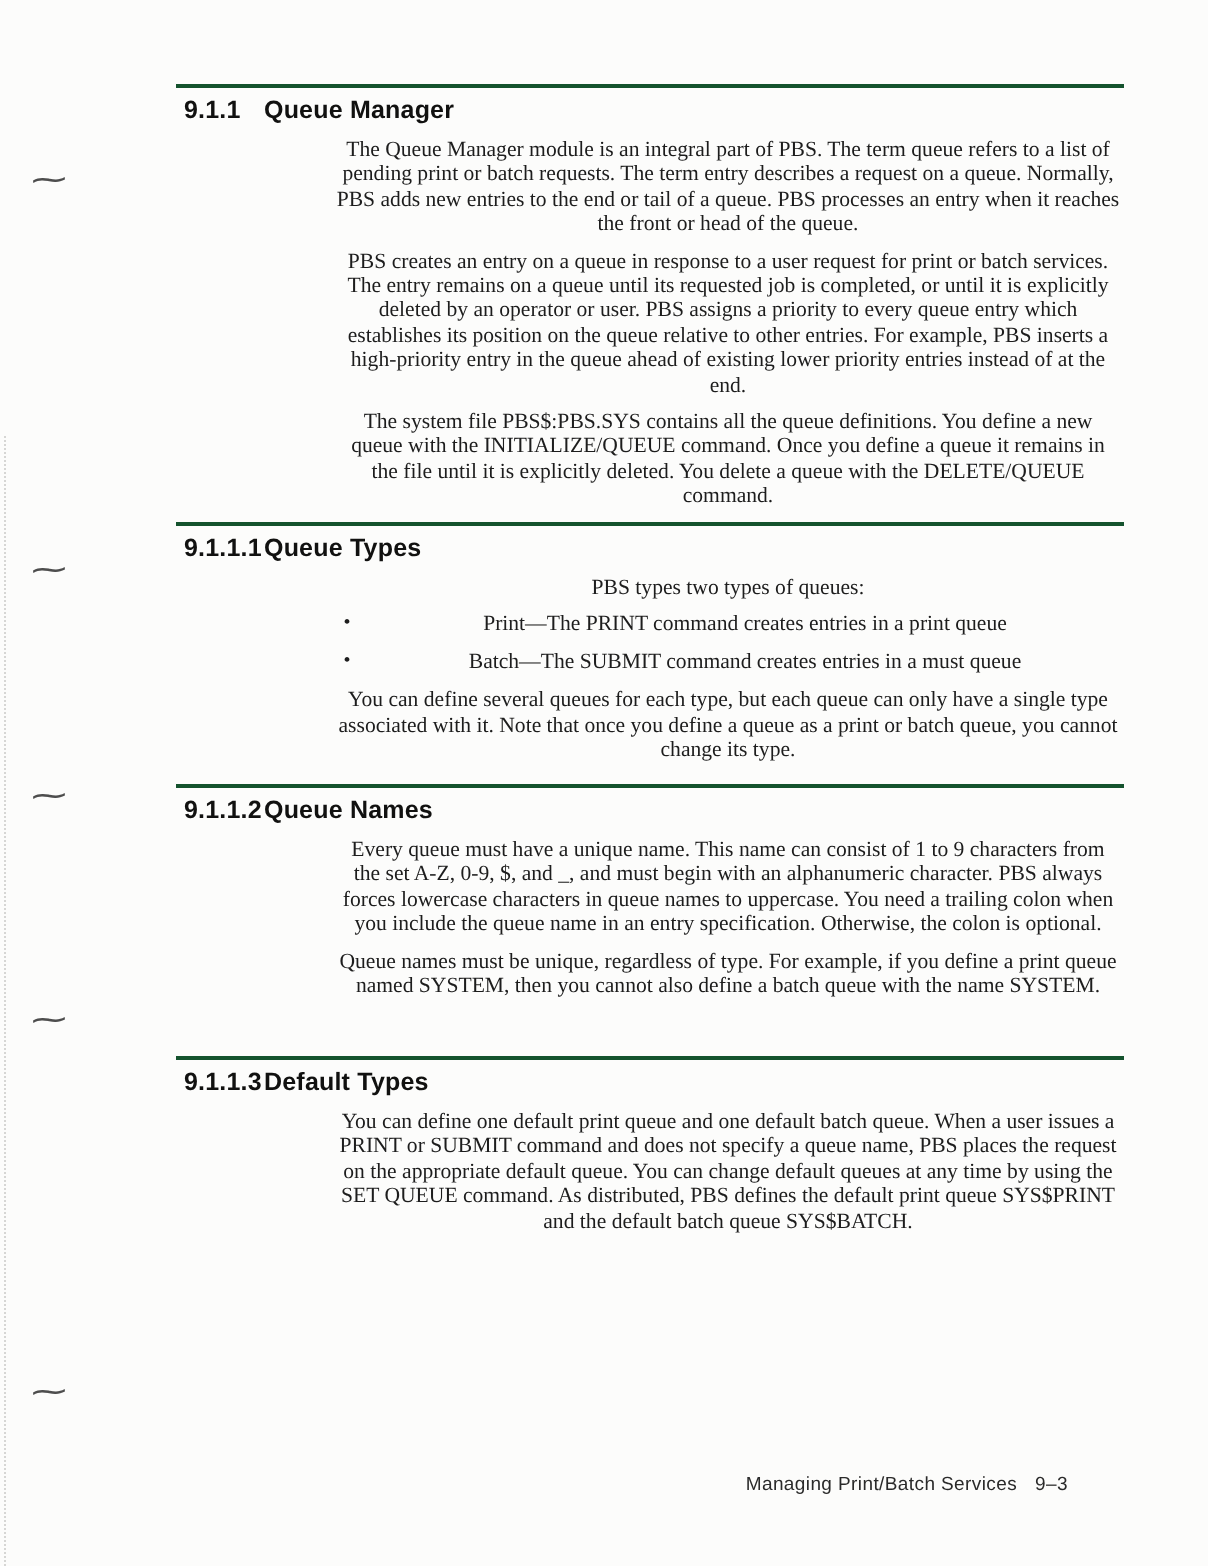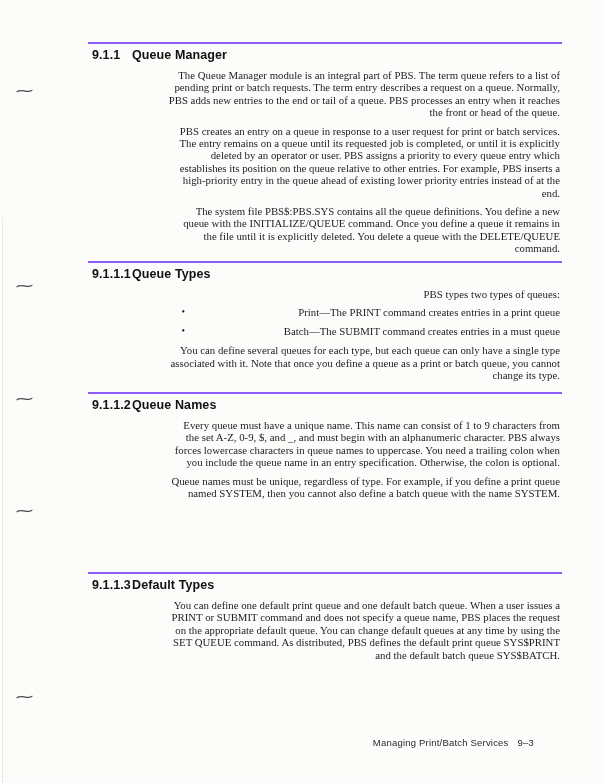--- a/index.html
+++ b/index.html
@@ -46,28 +46,28 @@
   .mm2 { top: 281px; }
   .mm3 { top: 394px; }
   .mm4 { top: 506px; }
   .mm5 { top: 692px; }
 
   
   .doc-section {
     position: absolute;
     left: 88px;
     width: 474px;
-    border-top: 2px solid #8b5cf6;
+    border-top: 2px solid #14532d;
     padding-top: 4px;
     box-sizing: border-box;
   }
   .s1 { top: 42px; }
   .s2 { top: 261px; }
   .s3 { top: 392px; }
-  .s4 { top: 528px; margin-top: 44px; }
+  .s4 { top: 528px; }
 
   .section-header {
     display: flex;
     align-items: baseline;
     font-family: "Liberation Sans", sans-serif;
     font-weight: bold;
     font-size: 12.5px;
     line-height: 15px;
     color: #111110;
     letter-spacing: 0.1px;
@@ -80,21 +80,21 @@
   }
   .section-title {
     display: inline-block;
   }
   .section-body {
     margin-left: 80px;
     margin-top: 6px;
     width: 392px;
     font-size: 10.8px;
     line-height: 12.4px;
-    text-align: right;
+    text-align: center;
   }
   .para {
     margin: 0 0 6px 0;
   }
   .bullet-list {
     margin: 2px 0 7px -6px;
   }
   .bullet-row {
     display: flex;
     margin-bottom: 6px;

